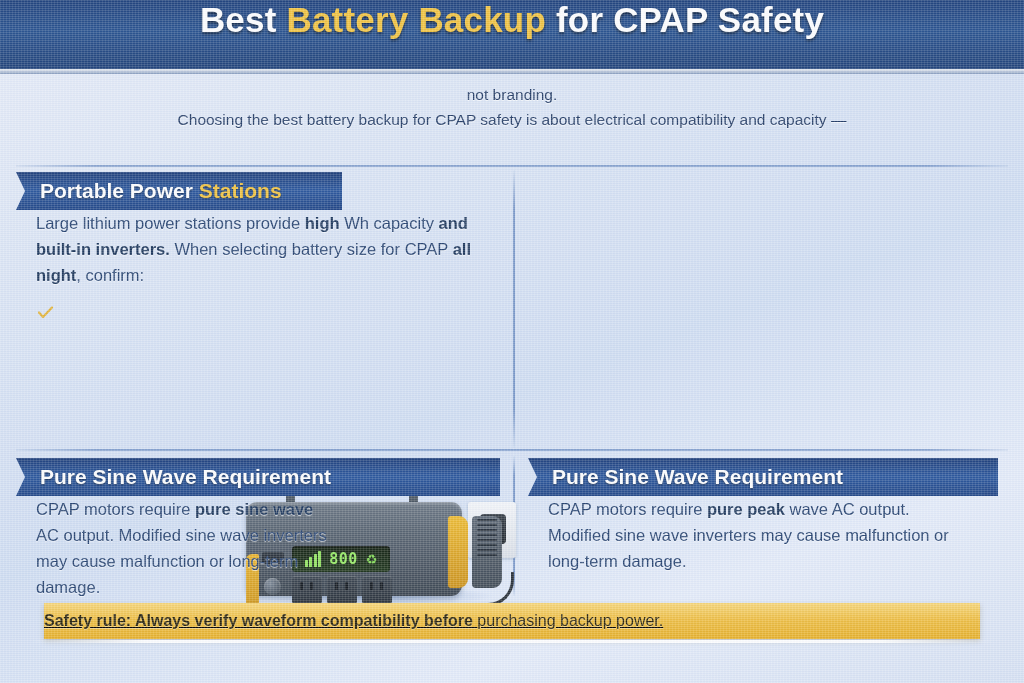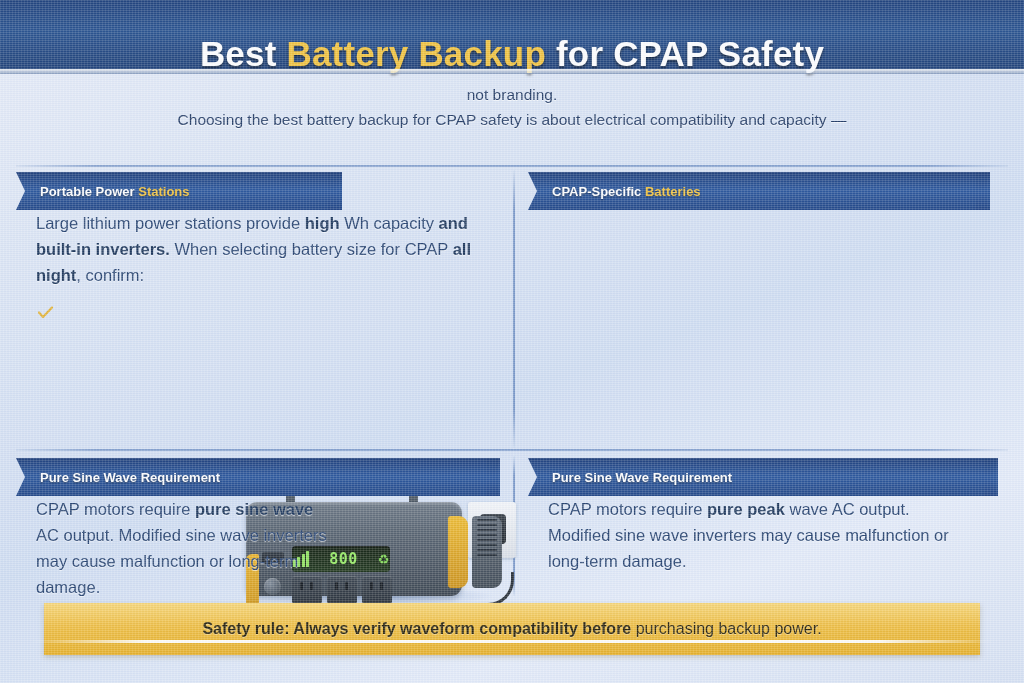--- a/index.html
+++ b/index.html
@@ -23,21 +23,21 @@
       repeating-linear-gradient(90deg, rgba(255,255,255,0.14) 0 1px, rgba(120,150,200,0.04) 1px 3px);
     pointer-events: none;
     z-index: 40;
     opacity: .75;
   }
 
   
   .header-band {
     position: absolute; left: 0; top: 0; width: 1024px; height: 74px;
     background: linear-gradient(180deg, #1d3f79 0%, #27508c 42%, #1c3c72 100%);
-    display: flex; align-items: flex-end; justify-content: center;
+    display: flex; align-items: flex-start; justify-content: center;
     z-index: 10;
   }
   .header-band::after {
     content: ""; position: absolute; left: 0; bottom: 0; width: 100%; height: 5px;
     background: linear-gradient(180deg, rgba(255,255,255,.92), rgba(220,232,248,.55));
   }
   .title {
     font-size: 35px; font-weight: bold; letter-spacing: .2px;
     text-shadow: 0 2px 3px rgba(0,0,0,.55);
     white-space: nowrap;
@@ -86,21 +86,21 @@
     clip-path: polygon(0 0, 100% 0, 100% 100%, 0 100%,
                        0 100%, 9px 50%, 0 0);
     box-shadow: 0 2px 4px rgba(30,60,110,.35);
   }
   .ribbon::after {
     content: ""; position: absolute; right: 0; top: 0; width: 14px; height: 100%;
     background: linear-gradient(180deg, #1a3a74, #2a559a 50%, #1d4080);
     clip-path: polygon(0 0, 100% 0, 60% 50%, 100% 100%, 0 100%);
   }
   .ribbon-title {
-    font-size: 13px; font-weight: bold; white-space: nowrap;
+    font-size: 21px; font-weight: bold; white-space: nowrap;
     text-shadow: 0 1px 2px rgba(0,0,0,.5);
   }
   #panel-tl .ribbon { width: 326px; }
   #panel-tr .ribbon { width: 462px; }
   #panel-bl .ribbon { width: 484px; }
   #panel-br .ribbon { width: 470px; }
 
   
   .panel-body {
     padding: 0 18px 0 20px;
@@ -139,21 +139,21 @@
   .ps-handle {
     position: absolute; left: 46px; top: 6px; width: 132px; height: 40px;
     border: 9px solid #4b555f; border-bottom: none;
     border-radius: 20px 20px 0 0;
     background: transparent;
   }
   .ps-screen {
     position: absolute; left: 46px; top: 44px; width: 98px; height: 26px;
     background: linear-gradient(180deg, #13200f, #1d3418);
     border-radius: 4px;
-    display: flex; align-items: center; justify-content: center; gap: 20px;
+    display: flex; align-items: center; justify-content: center; gap: 8px;
     box-shadow: inset 0 1px 2px rgba(0,0,0,.8);
   }
   .ps-bars { display: flex; gap: 1.5px; align-items: flex-end; }
   .ps-bars i { display: block; width: 3px; background: #8ee05a; border-radius: .5px; }
   .ps-num { color: #93e85f; font-family: "DejaVu Sans Mono", monospace; font-size: 15px; font-weight: bold; letter-spacing: .5px; }
   .ps-recycle { color: #7fd94f; font-size: 13px; }
   .ps-sidebar-l {
     position: absolute; left: 0px; top: 52px; width: 13px; height: 66px;
     background: linear-gradient(180deg, #e8b22a, #c98f16); border-radius: 6px 2px 2px 6px;
   }
@@ -198,25 +198,26 @@
     background: linear-gradient(180deg, #333a42, #1f252b); border-radius: 4px;
   }
   .ps-wallplate {
     position: absolute; left: 228px; top: 34px; width: 48px; height: 56px;
     background: linear-gradient(180deg, #f2f4f7, #d9dee5); border-radius: 3px;
     box-shadow: 0 1px 3px rgba(60,90,130,.35);
   }
 
   
   .footer-banner {
-    position: absolute; left: 44px; top: 603px; width: 936px; height: 52px;
+    position: absolute; left: 44px; top: 603px; width: 936px; height: 36px;
     background: linear-gradient(180deg, #f7d574 0%, #eebc3e 45%, #e6ae24 100%);
-    display: flex; align-items: center; justify-content: center;
+    display: flex; align-items: center; justify-content: flex-start;
     box-shadow: 0 2px 5px rgba(110,90,30,.28);
     z-index: 18;
+    text-decoration: underline;
   }
   .footer-text {
     font-size: 16px; color: #231d07; white-space: nowrap;
     text-shadow: 0 1px 0 rgba(255,255,255,.35);
   }
   .footer-text b { font-weight: bold; }
   .footer-underline {
     position: absolute; left: 30px; top: 640px; width: 964px; height: 3px;
     background: linear-gradient(90deg, rgba(255,255,255,0), rgba(255,255,255,.95) 12%, rgba(255,255,255,.95) 88%, rgba(255,255,255,0));
     z-index: 18;
@@ -291,23 +292,20 @@
           <span class="ps-outlet"></span>
           <span class="ps-outlet"></span>
           <span class="ps-outlet"></span>
         </div>
       </div>
       <div class="ps-sidebar-r"></div>
     </div>
   </div>
 
   <div class="panel" id="panel-tr">
-    <div class="ribbon">
-      <div class="ribbon-title"><span class="t-white">CPAP-Specific </span><span class="t-gold">Batteries</span></div>
-    </div>
 
   </div>
 
   <div class="panel" id="panel-bl">
     <div class="ribbon">
       <div class="ribbon-title t-white">Pure Sine Wave Requirement</div>
     </div>
     <div class="panel-body"><span>CPAP motors require </span><b>pure sine wave</b><span> AC output. Modified sine wave inverters may cause malfunction or long-term damage.</span></div>
 
   </div>

